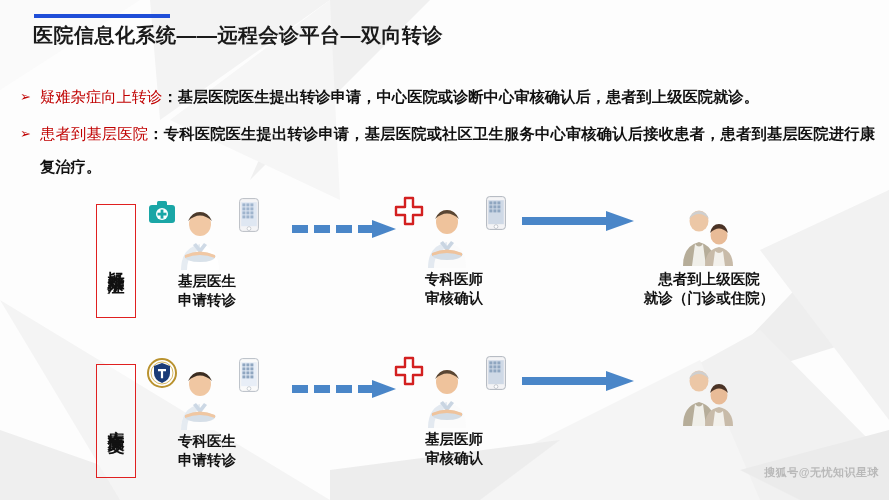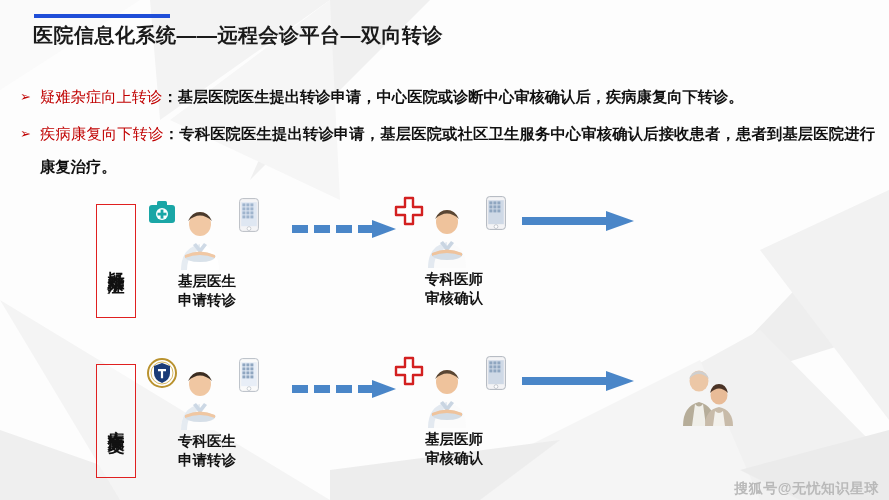--- a/index.html
+++ b/index.html
@@ -168,22 +168,22 @@
   
   .doctor { position: absolute; left: 22px; bottom: 0; width: 62px; height: 62px; }
   .emblem { position: absolute; left: 0px; top: 0px; width: 30px; height: 30px; }
   .phone  { position: absolute; right: 8px; top: 0px; width: 20px; height: 34px; }
   .couple { position: absolute; left: 26px; bottom: 2px; width: 66px; height: 58px; }
 
   
   .watermark {
     position: absolute;
     right: 10px;
-    bottom: 2px;
-    font-size: 14px;
+    bottom: 20px;
+    font-size: 11px;
     color: #b9b9b9;
     letter-spacing: 0.5px;
     z-index: 5;
     white-space: nowrap;
     font-weight: bold;
   }
 </style>
 </head>
 <body>
 
@@ -208,25 +208,25 @@
   </div>
 
   <div class="header">
     <div class="accent-bar"></div>
     <div class="slide-title">医院信息化系统——远程会诊平台—双向转诊</div>
   </div>
 
   <div class="bullets">
 
     <div class="bullet">
-      <span class="marker">➢</span><span class="lead">疑难杂症向上转诊</span><span>：基层医院医生提出转诊申请，中心医院或诊断中心审核确认后，疾病康复向下转诊。</span>
+      <span class="marker">➢</span><span class="lead">疑难杂症向上转诊</span><span>：基层医院医生提出转诊申请，中心医院或诊断中心审核确认后，患者到上级医院就诊。</span>
     </div>
 
     <div class="bullet">
-      <span class="marker">➢</span><span class="lead">疾病康复向下转诊</span><span>：专科医院医生提出转诊申请，基层医院或社区卫生服务中心审核确认后接收患者，患者到基层医院进行康复治疗。</span>
+      <span class="marker">➢</span><span class="lead">患者到基层医院</span><span>：专科医院医生提出转诊申请，基层医院或社区卫生服务中心审核确认后接收患者，患者到基层医院进行康复治疗。</span>
     </div>
 
   </div>
 
   <div class="flow">
 
     <div class="flow-row row1">
 
       <div class="cat-box">
         <div class="cat-text">疑难杂症</div>
@@ -323,20 +323,36 @@
 
       <div class="arrow solid">
         <svg viewBox="0 0 112 26" xmlns="http://www.w3.org/2000/svg">
           <g fill="#4a86c8">
             <rect x="0" y="9" width="86" height="8"></rect>
             <polygon points="84,3 112,13 84,23"></polygon>
           </g>
         </svg>
       </div>
 
+      <div class="node n3">
+        <div class="art">
+          <svg class="couple" viewBox="0 0 66 58" xmlns="http://www.w3.org/2000/svg">
+            <ellipse cx="24" cy="13" rx="9.5" ry="10.5" fill="#ecc7a6"></ellipse>
+            <path d="M14 11 q10 -10 20 0 q-3 -8 -10 -8 q-7 0 -10 8z" fill="#cfcfcf"></path>
+            <path d="M8 58 q0 -20 16 -24 q16 4 16 24z" fill="#b6ad99"></path>
+            <path d="M20 36 q4 5 8 0 l3 22 h-14z" fill="#f0efe9"></path>
+            <ellipse cx="44" cy="27" rx="8.5" ry="9.5" fill="#e8bb97"></ellipse>
+            <path d="M35 25 q9 -9 18 0 q-2 -9 -9 -9 q-7 0 -9 9z" fill="#4a3326"></path>
+            <path d="M30 58 q0 -16 14 -19 q14 3 14 19z" fill="#c8bba9"></path>
+            <path d="M40 43 q4 4 8 0 l2 15 h-12z" fill="#f3f1ec"></path>
+          </svg>
+        </div>
+        <div class="caption">患者到上级医院
+就诊（门诊或住院）</div>
+      </div>
     </div>
 
     <div class="flow-row row2">
 
       <div class="cat-box">
         <div class="cat-text">疾病康复</div>
       </div>
 
       <div class="node n1">
         <div class="art">

